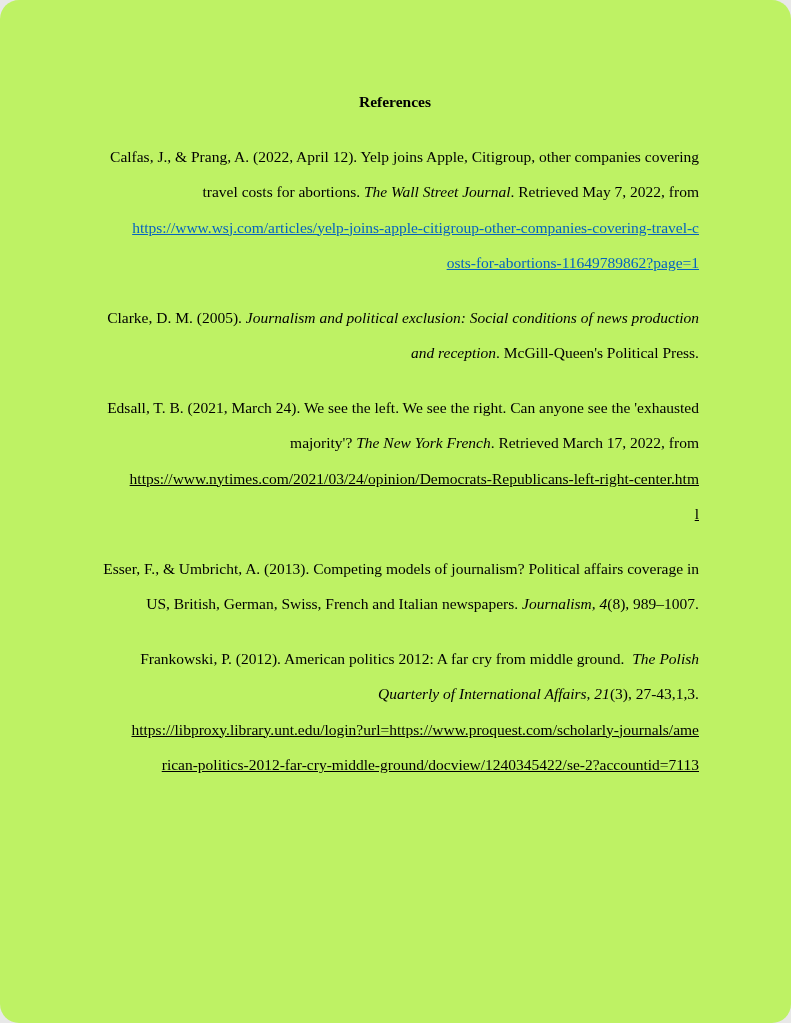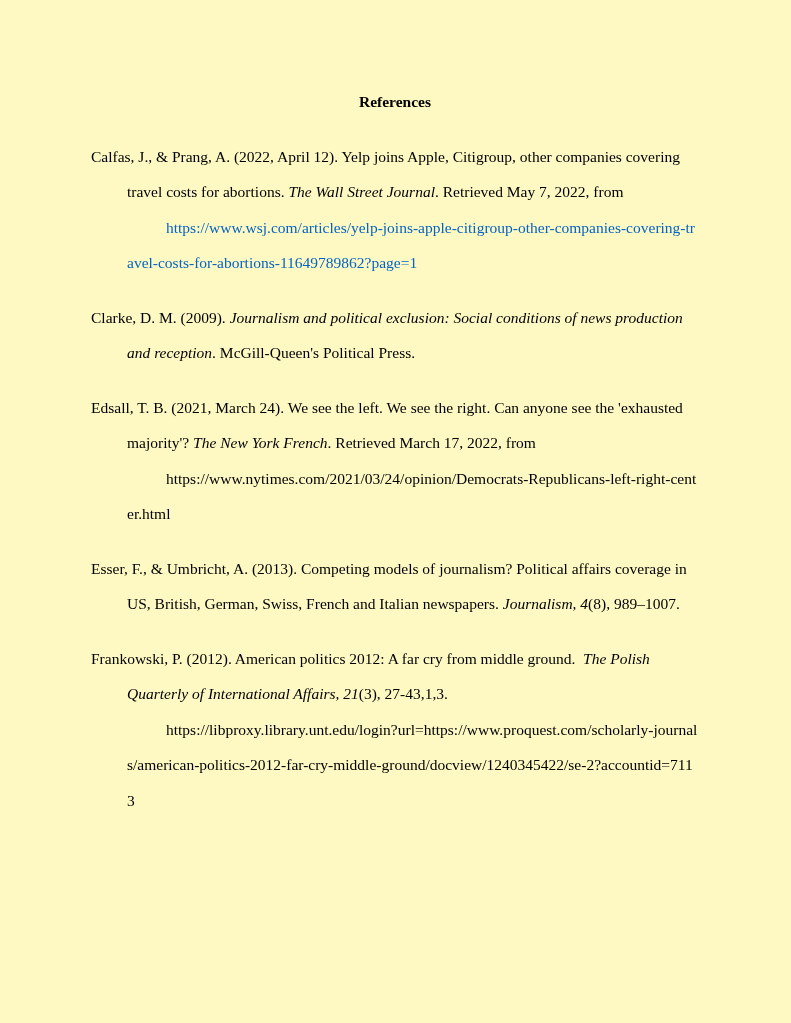--- a/index.html
+++ b/index.html
@@ -1,61 +1,62 @@
 <!DOCTYPE html>
 <html style="--link-blue: #0563C1;"><head>
 <meta charset="utf-8">
 <style>
   html,body{margin:0;padding:0;background:#e8e8e8;}
   .page{
     position:relative;
     width:791px;height:1023px;
-    background:#fef9c3;
+    background:#bef264;
     margin:0 auto;
     overflow:hidden;
     font-family:"Liberation Serif","DejaVu Serif",serif;
     font-size:15.5px;
     color:#000;
+    border-radius:19px;
   }
   .content{
     position:absolute;
     left:91px;
     top:84px;
     width:608px;
     line-height:35.5px;
   }
   .title{
     font-weight:bold;
     text-align:center;
     margin:0 0 19px 0;
   }
   .ref{
     margin:0 0 19px 0;
     padding-left:36px;
     text-indent:-36px;
-    text-align:left;
+    text-align:right;
   }
   .it{font-style:italic;}
   .nm{font-style:normal;}
   .lnk{
+    text-decoration:underline;
     word-break:break-all;
     overflow-wrap:anywhere;
     cursor:pointer;
-    margin-left:39px;
   }
   .lnk.blue{color:var(--link-blue,#0563C1);}
   .lnk.black{color:#000;}
 </style>
 </head>
 <body>
 
 <div class="page">
   <div class="content">
     <p class="title">References</p>
     <div>
         <p class="ref"><span class="nm">Calfas, J., &amp; Prang, A. (2022, April 12). Yelp joins Apple, Citigroup, other companies covering travel costs for abortions. </span><span class="it">The Wall Street Journal</span><span class="nm">. Retrieved May 7, 2022, from </span><br><a class="lnk blue">https://www.wsj.com/articles/yelp-joins-apple-citigroup-other-companies-covering-travel-costs-for-abortions-11649789862?page=1</a></p>
-        <p class="ref"><span class="nm">Clarke, D. M. (2009). </span><span class="it">Journalism and political exclusion: Social conditions of news production and reception</span><span class="nm">. McGill-Queen's Political Press.</span></p>
+        <p class="ref"><span class="nm">Clarke, D. M. (2005). </span><span class="it">Journalism and political exclusion: Social conditions of news production and reception</span><span class="nm">. McGill-Queen's Political Press.</span></p>
         <p class="ref"><span class="nm">Edsall, T. B. (2021, March 24). We see the left. We see the right. Can anyone see the 'exhausted majority'? </span><span class="it">The New York French</span><span class="nm">. Retrieved March 17, 2022, from </span><br><a class="lnk black">https://www.nytimes.com/2021/03/24/opinion/Democrats-Republicans-left-right-center.html</a></p>
         <p class="ref"><span class="nm">Esser, F., &amp; Umbricht, A. (2013). Competing models of journalism? Political affairs coverage in US, British, German, Swiss, French and Italian newspapers. </span><span class="it">Journalism, 4</span><span class="nm">(8), 989–1007. </span><br></p>
         <p class="ref"><span class="nm">Frankowski, P. (2012). American politics 2012: A far cry from middle ground.&nbsp; </span><span class="it">The Polish Quarterly of International Affairs, 21</span><span class="nm">(3), 27-43,1,3. </span><br><a class="lnk black">https://libproxy.library.unt.edu/login?url=https://www.proquest.com/scholarly-journals/american-politics-2012-far-cry-middle-ground/docview/1240345422/se-2?accountid=7113</a></p>
       </div>
   </div>
 </div>
 
 </body></html>

